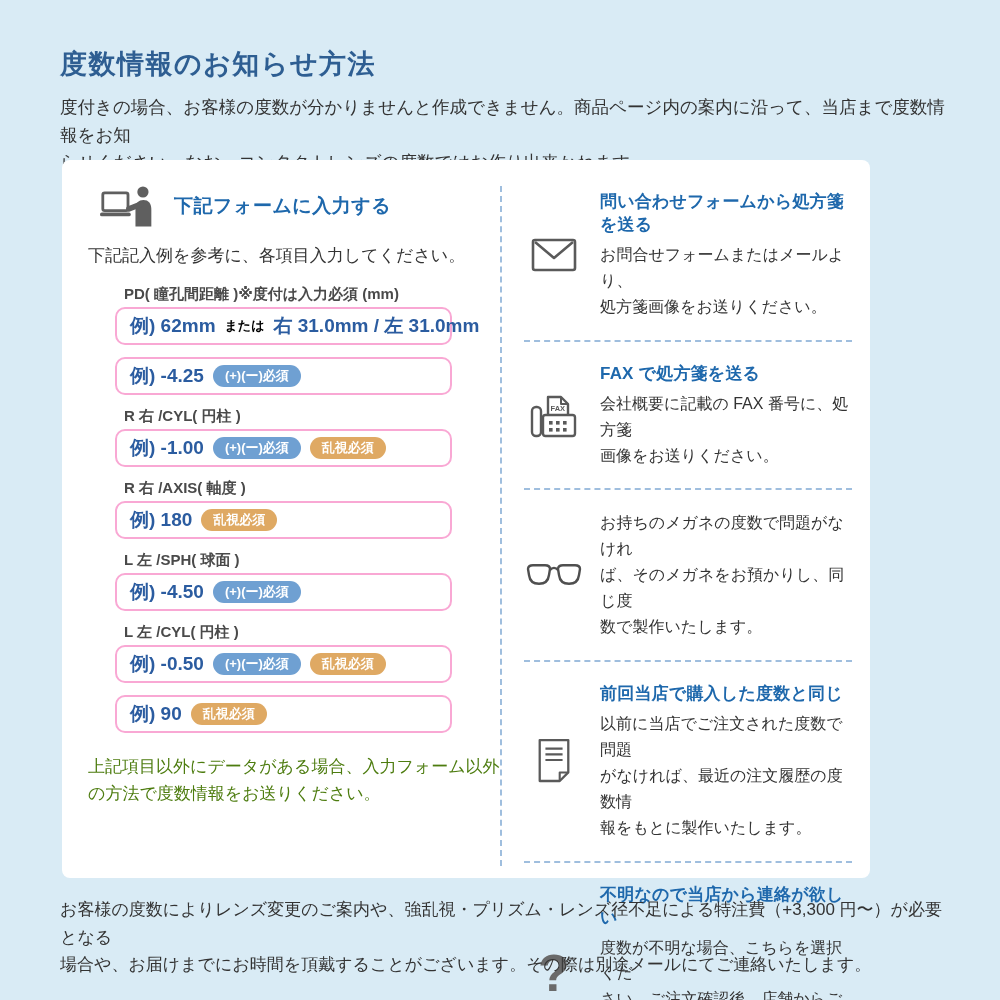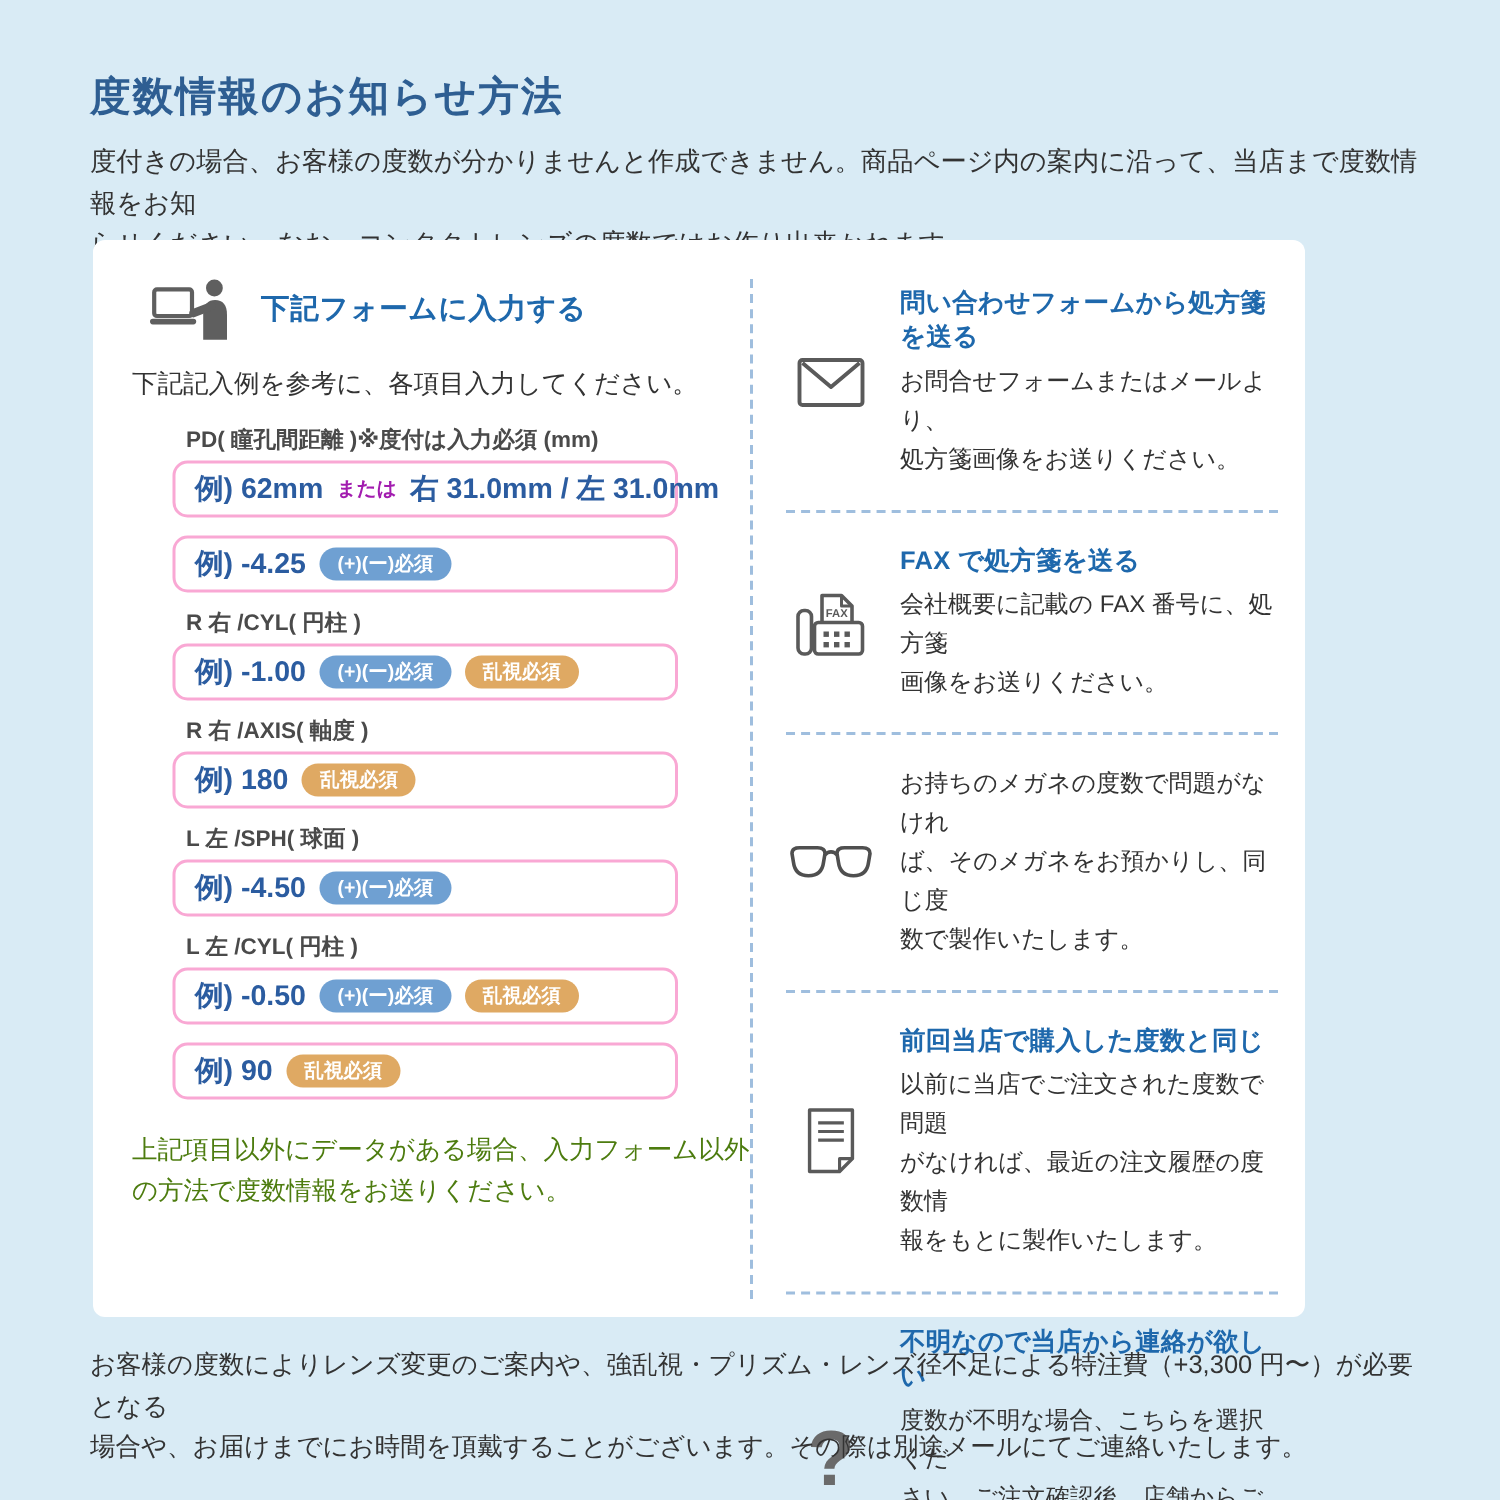--- a/index.html
+++ b/index.html
@@ -27,21 +27,21 @@
   .form-heading{margin-left:18px;font-size:19px;font-weight:bold;color:#1E68AC;letter-spacing:0.5px;}
   .form-sub{margin:16px 0 0 26px;font-size:17px;color:#333;}
   .fields{margin:18px 0 0 53px;width:337px;}
   .field-label{font-size:15px;font-weight:bold;color:#4A4A4A;padding-left:9px;margin-bottom:5px;line-height:17px;}
   .example-box{
     height:38px;border:2px solid #f9a8d4;border-radius:10px;background:#fff;
     display:flex;align-items:center;padding:0 6px 0 13px;gap:9px;
     margin-bottom:12px;box-sizing:border-box;
   }
   .example{font-size:19px;font-weight:bold;color:#2B5CA0;white-space:nowrap;}
-  .example-small{font-size:13px;font-weight:bold;color:#a21caf;white-space:nowrap;}
+  .example-small{font-size:13px;font-weight:bold;color:#000000;white-space:nowrap;}
   .badge{font-size:13px;font-weight:bold;color:#fff;padding:4px 12px 5px 12px;border-radius:999px;white-space:nowrap;line-height:1;}
   .badge-blue{background:#6FA0D2;}
   .badge-orange{background:#DFA963;}
   .form-note{margin:20px 0 0 26px;font-size:17px;line-height:1.6;color:#4d7c0f;white-space:pre-line;}
   
   .v-divider{border-left:2px dashed #9FBEDE;margin:26px 0 12px 0;}
   
   .right-col{flex:1;box-sizing:border-box;padding:10px 18px 0 22px;}
   .method{display:flex;align-items:center;gap:16px;padding:20px 0 20px 0;}
   .m-icon{width:60px;flex:none;display:flex;justify-content:center;align-items:center;}

